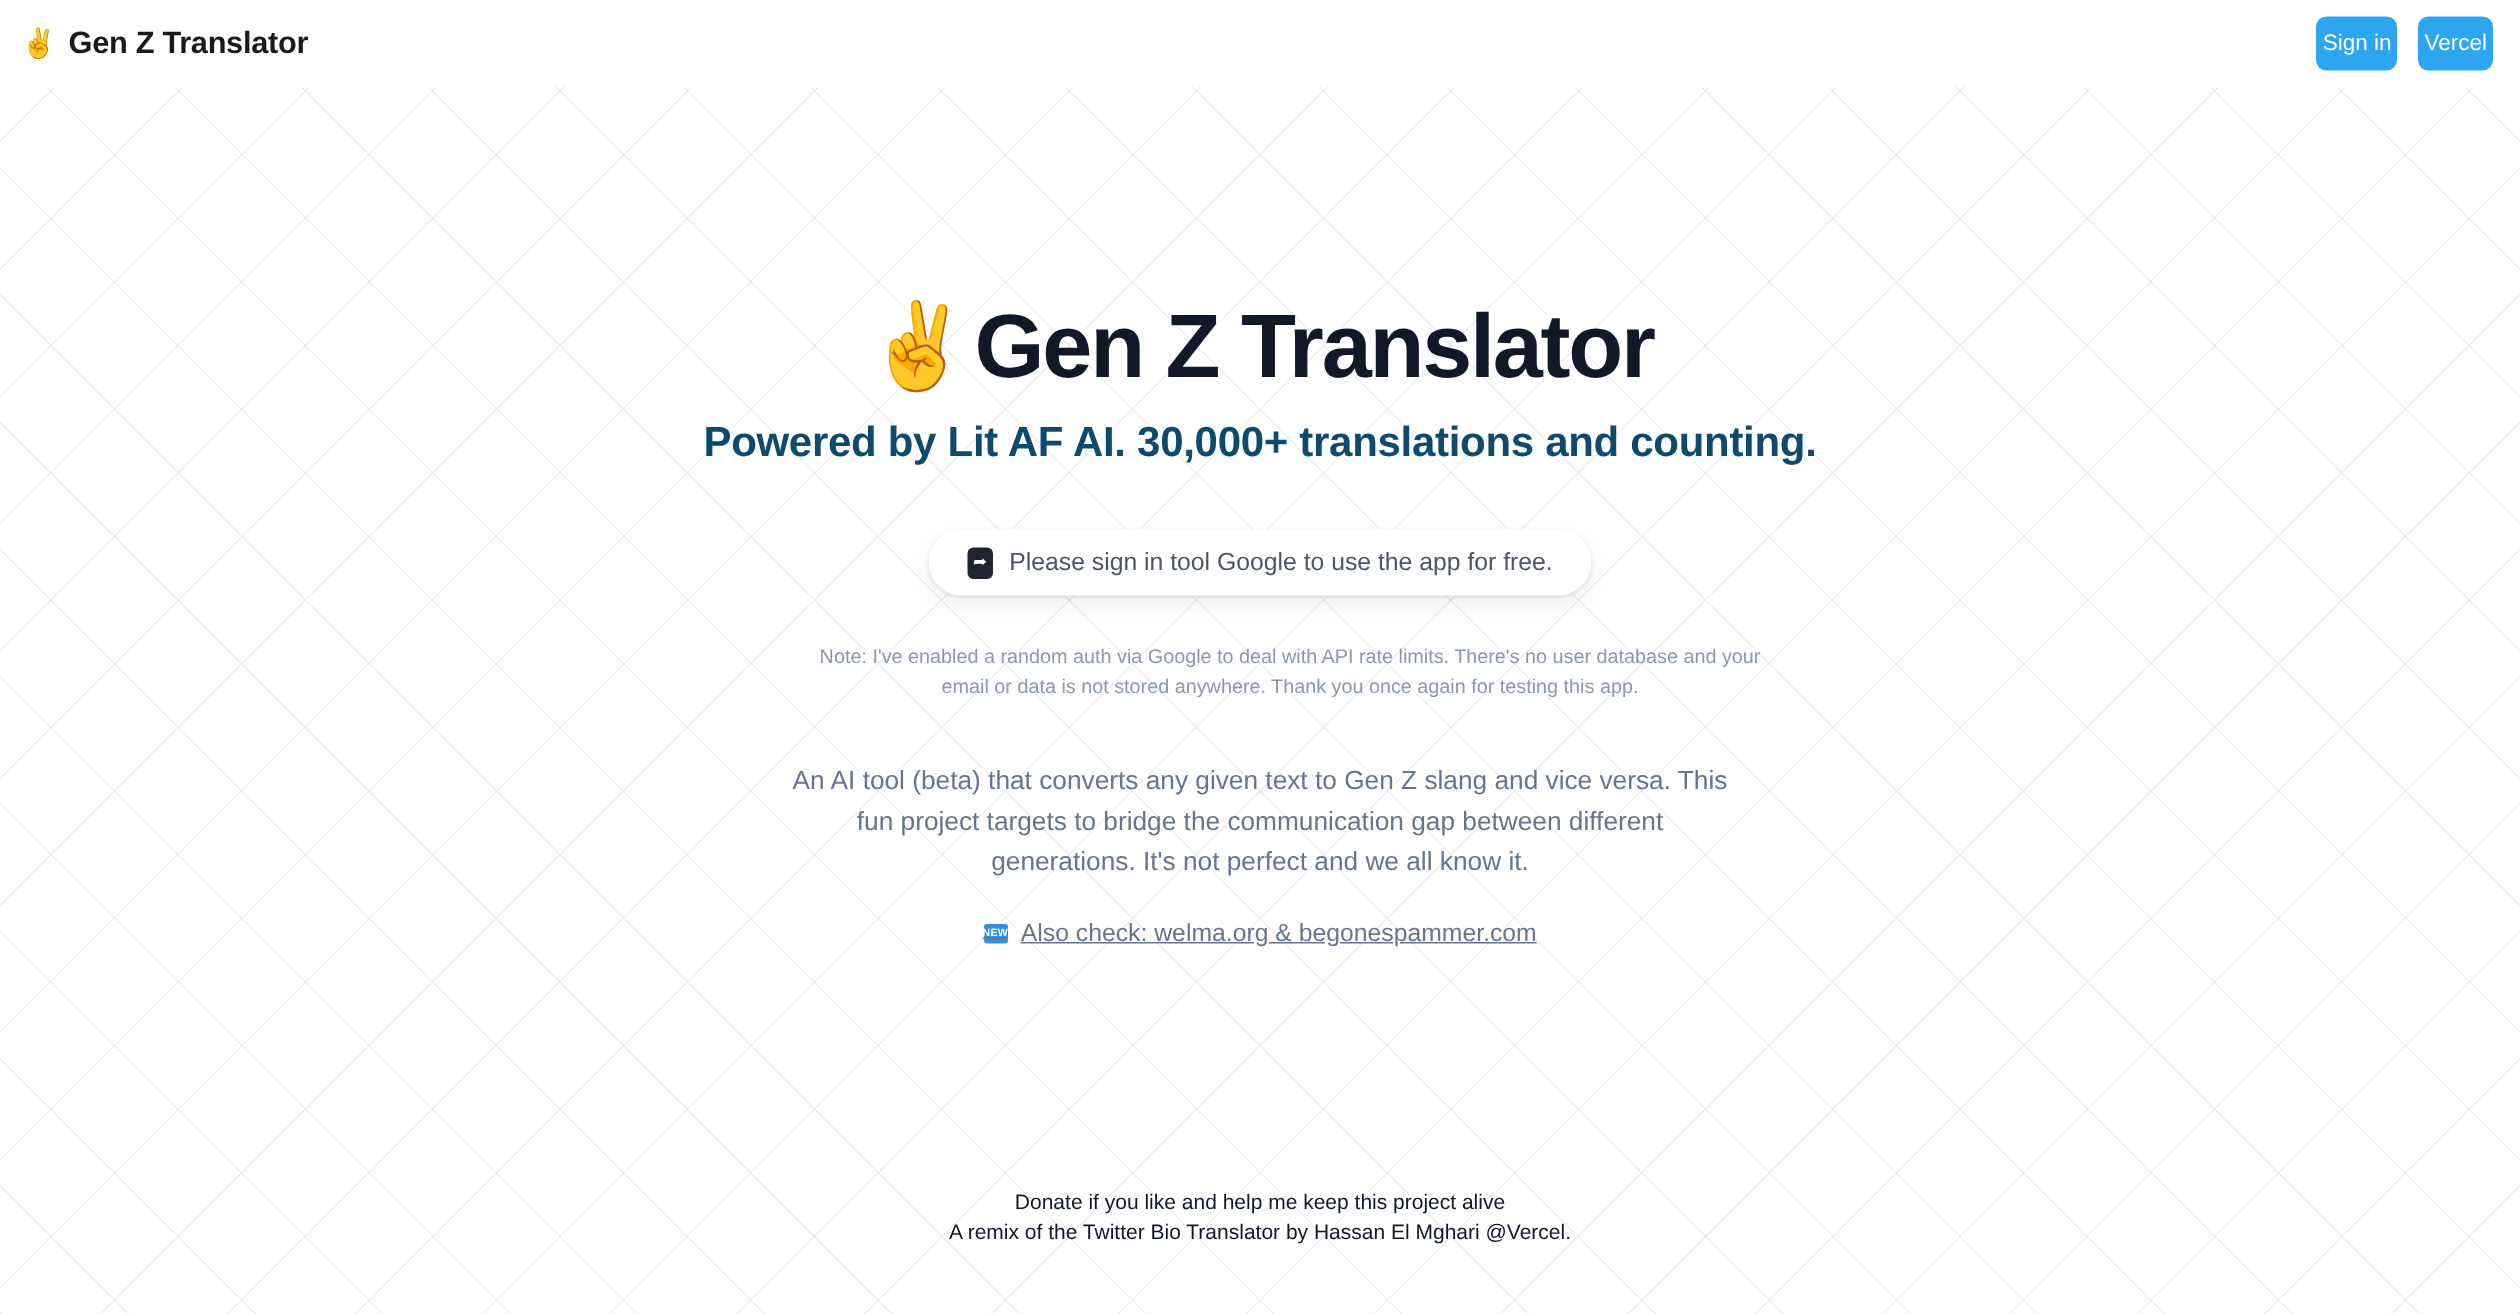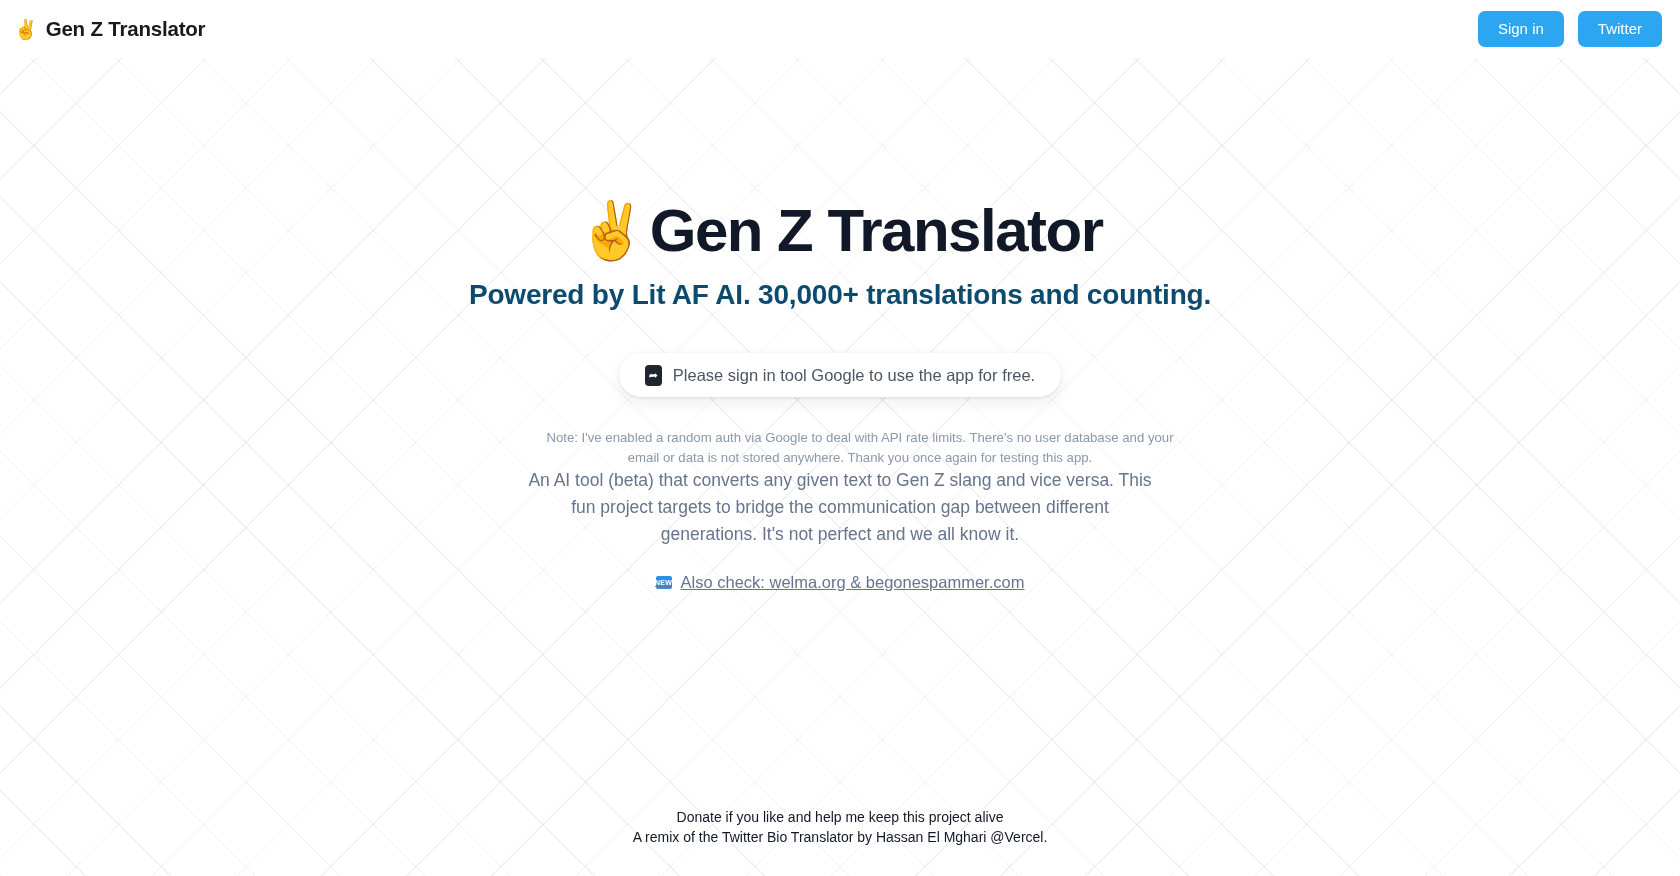--- a/index.html
+++ b/index.html
@@ -64,21 +64,21 @@
     gap: 14px;
   }
 
   .btn-blue {
     background: #2da6f2;
     color: #ffffff;
     border: none;
     border-radius: 7px;
     font-family: "Liberation Sans", sans-serif;
     font-size: 15px;
-    padding: 10px 20px;
+    padding: 10px 4px;
     cursor: pointer;
     line-height: 1.1;
   }
 
   
   .main {
     flex: 1 1 auto;
     display: flex;
     flex-direction: column;
     align-items: center;
@@ -152,20 +152,21 @@
     width: 628px;
     text-align: center;
     font-size: 13.2px;
     line-height: 1.48;
     color: #8b97ab;
     margin-left: 40px;
   }
 
   
   .description {
+    margin-top: 40px;
     width: 626px;
     text-align: center;
     font-size: 17.5px;
     line-height: 1.54;
     color: #67748d;
   }
 
   
   .alsocheck {
     margin-top: 25px;
@@ -192,42 +193,42 @@
     border-radius: 2px;
     flex: 0 0 auto;
     font-family: "Liberation Sans", sans-serif;
   }
 
   .alsocheck-text { white-space: nowrap; }
 
   
   .footer {
     flex: 0 0 auto;
-    padding-bottom: 28px;
+    padding-bottom: 44px;
     text-align: center;
     font-size: 14px;
     line-height: 1.42;
     color: #111827;
   }
 
   .footer-line { white-space: nowrap; }
 </style>
 </head>
 <body>
 
 <div class="page">
 
   <div class="header">
     <div class="brand">
       <span class="brand-emoji">✌️</span>
       <span class="brand-title">Gen Z Translator</span>
     </div>
     <div class="header-actions">
       <button class="btn-blue">Sign in</button>
-      <button class="btn-blue">Twitter</button>
+      <button class="btn-blue">Vercel</button>
     </div>
   </div>
 
   <div class="main">
 
     <h1 class="hero-title">
       <span class="hero-title-emoji">✌️</span>
       <span>Gen Z Translator</span>
     </h1>
 

